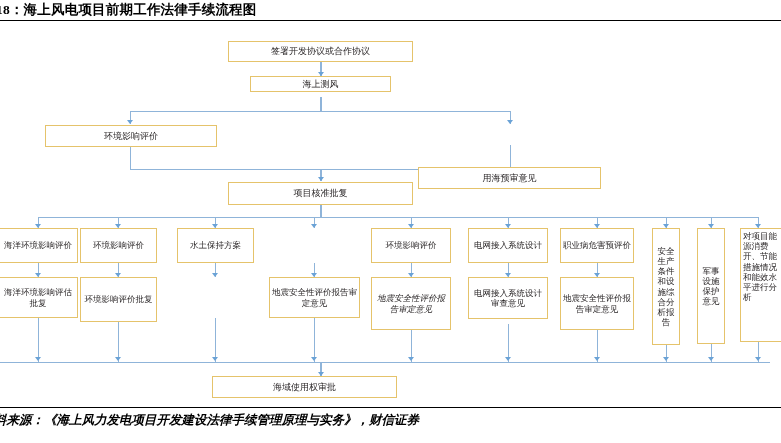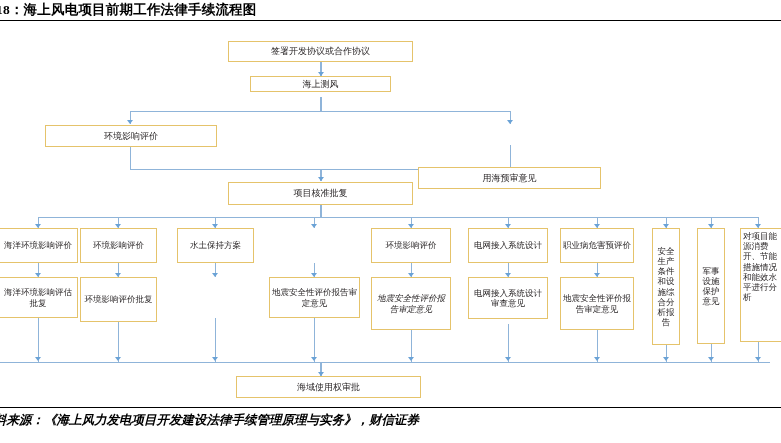--- a/index.html
+++ b/index.html
@@ -187,18 +187,18 @@
   <div class="node narrow" style="left:697px;top:228px;width:28px;height:116px;">军事设施保护意见</div>
   <div class="node lastcol" style="left:740px;top:228px;width:45px;height:114px;">对项目能源消费开、节能措施情况和能效水平进行分析</div>
 
   <div class="node" style="left:-2px;top:277px;width:80px;height:41px;">海洋环境影响评估批复</div>
   <div class="node" style="left:80px;top:277px;width:77px;height:45px;">环境影响评价批复</div>
   <div class="node" style="left:269px;top:277px;width:91px;height:41px;">地震安全性评价报告审定意见</div>
   <div class="node" style="left:371px;top:277px;width:80px;height:53px;font-style:italic;">地震安全性评价报告审定意见</div>
   <div class="node" style="left:468px;top:277px;width:80px;height:42px;">电网接入系统设计审查意见</div>
   <div class="node" style="left:560px;top:277px;width:74px;height:53px;">地震安全性评价报告审定意见</div>
 
-  <div class="node big" style="left:236px;top:376px;width:185px;height:22px;">海域使用权审批</div>
+  <div class="node big" style="left:212px;top:376px;width:185px;height:22px;">海域使用权审批</div>
 
   <div class="source-rule"></div>
   <div class="source">料来源：《海上风力发电项目开发建设法律手续管理原理与实务》，财信证券</div>
 
 </div>
 
 </body></html>

